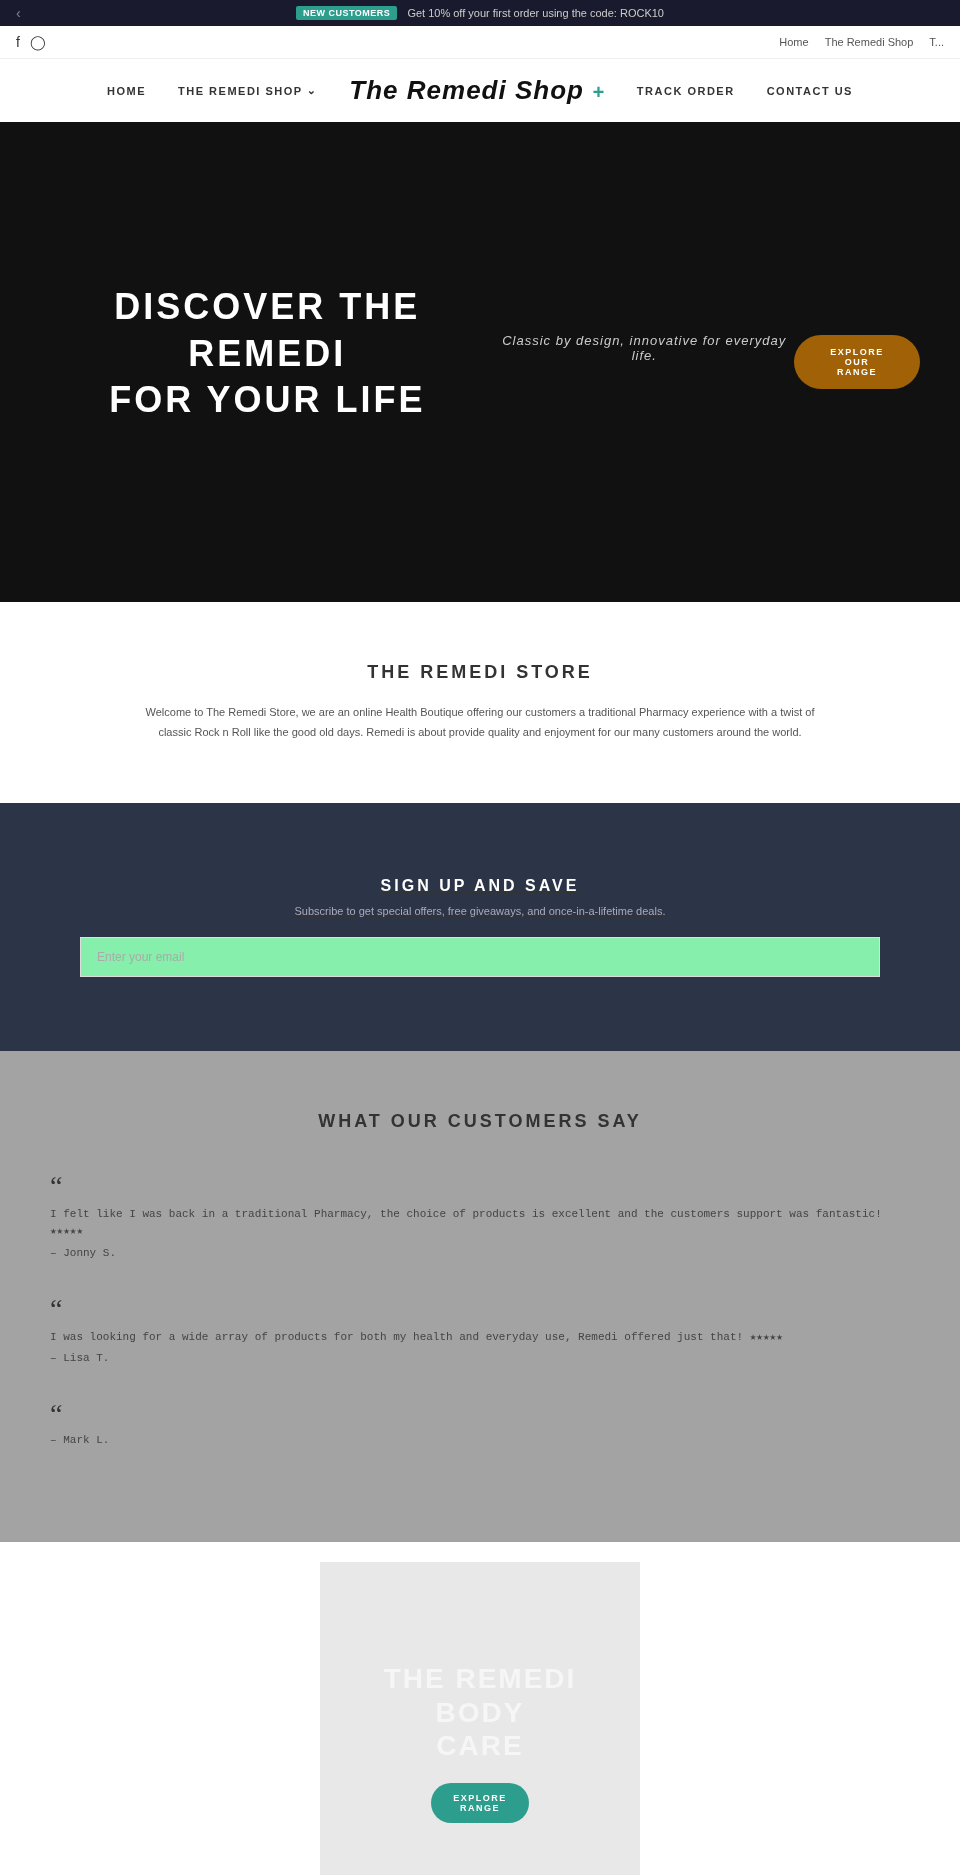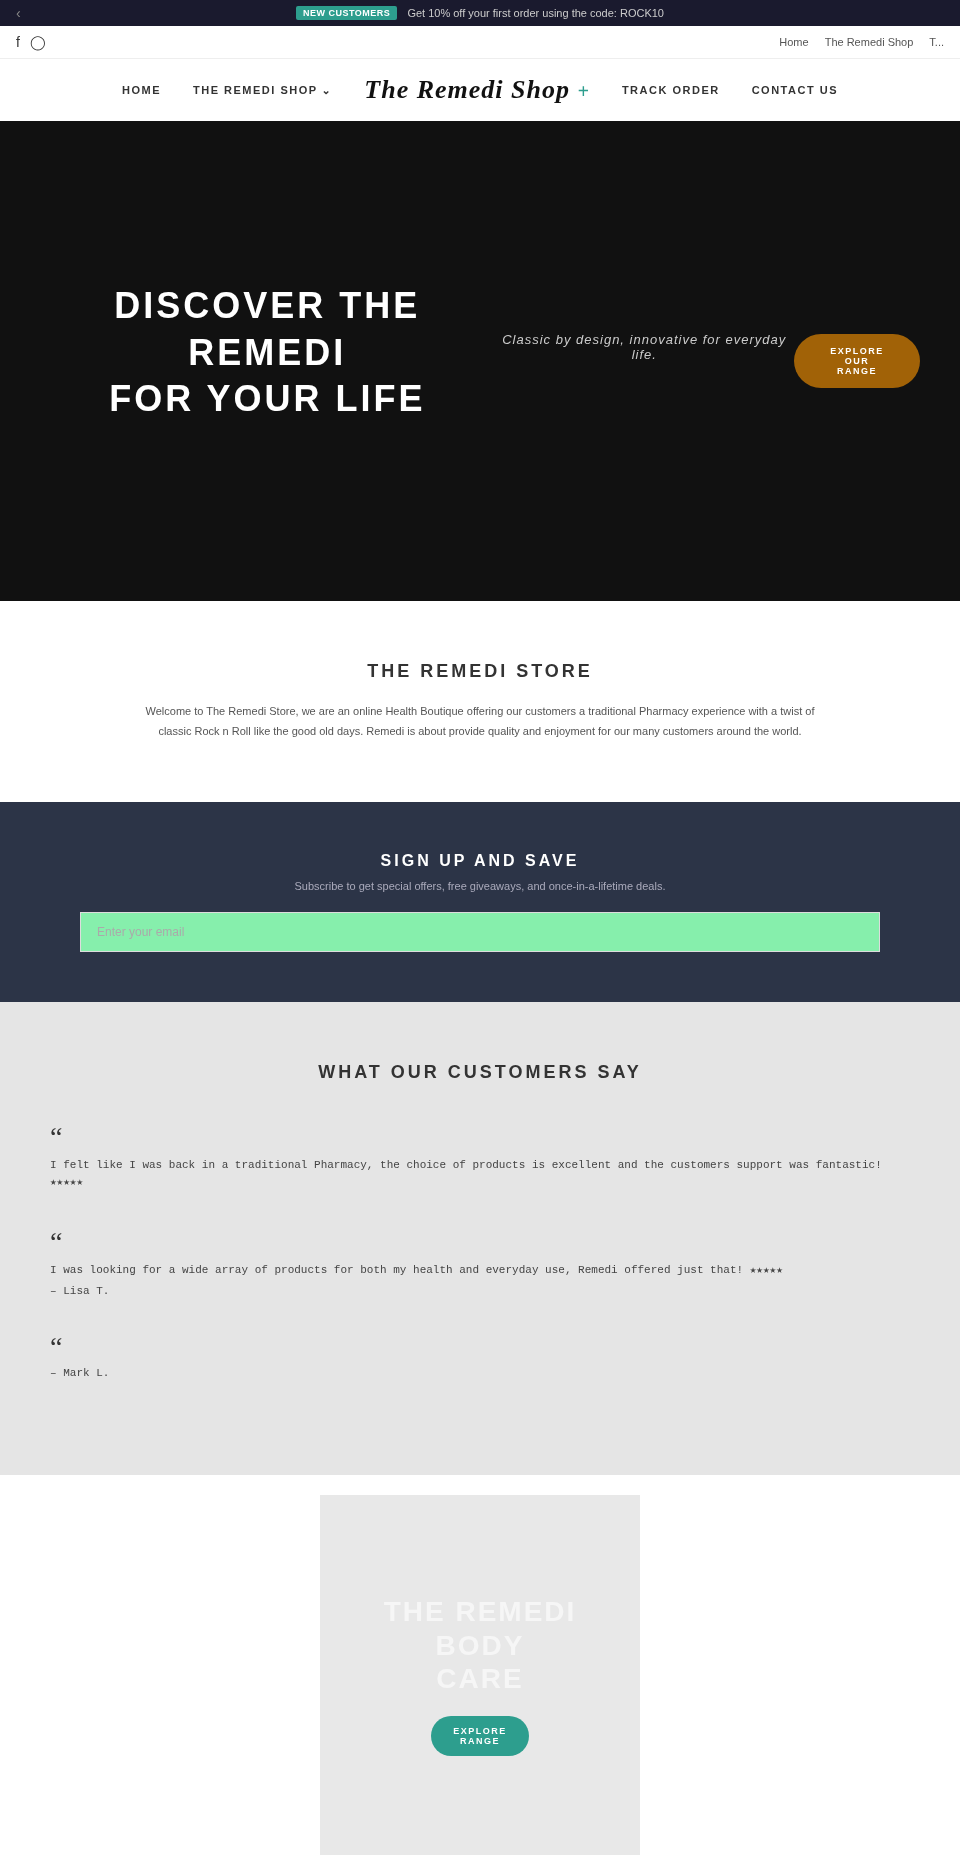--- a/index.html
+++ b/index.html
@@ -60,21 +60,21 @@
     .nav-link {
       font-size: 11px;
       font-weight: bold;
       letter-spacing: 1.5px;
       color: #333;
       cursor: pointer;
       text-transform: uppercase;
     }
     .nav-link.dropdown { display: flex; align-items: center; gap: 4px; }
     .logo-text {
-      font-family: Liberation Serif, serif;
+      font-family: Liberation Sans, sans-serif;
       font-size: 26px;
       font-style: italic;
       font-weight: bold;
       color: #111;
       letter-spacing: 1px;
     }
     .logo-plus { font-size: 20px; color: #2d9e8e; }
 
     
     .hero {
@@ -133,22 +133,23 @@
       font-size: 11px;
       line-height: 1.8;
       color: #555;
       max-width: 680px;
       margin: 0 auto;
     }
 
     
     .signup-section {
       background: #2c3447;
-      padding: 50px 80px;
-      text-align: center;
+      padding: 74px 80px;
+      text-align: center;
+      text-decoration: underline;
     }
     .signup-section h2 {
       font-size: 16px;
       letter-spacing: 3px;
       font-weight: bold;
       text-transform: uppercase;
       color: #fff;
       margin-bottom: 10px;
     }
     .signup-section p {
@@ -163,21 +164,21 @@
       border: 1px solid #ddd;
       background: #86efac;
       color: #333;
       outline: none;
     }
     .email-input::placeholder { color: #aaa; }
 
     
     .testimonials-section {
       padding: 60px 40px;
-      background: #e5e5e5;
+      background: #a3a3a3;
     }
     .testimonials-section h2 {
       font-size: 18px;
       letter-spacing: 3px;
       font-weight: bold;
       text-transform: uppercase;
       color: #333;
       text-align: center;
       margin-bottom: 40px;
     }
@@ -298,20 +299,21 @@
   <p>Subscribe to get special offers, free giveaways, and once-in-a-lifetime deals.</p>
   <input class="email-input" type="email" placeholder="Enter your email" style="">
 </section>
 
 <section class="testimonials-section">
   <h2>WHAT OUR CUSTOMERS SAY</h2>
 
   <div class="testimonial">
     <div class="quote-mark">“</div>
     <div class="testimonial-text">I felt like I was back in a traditional Pharmacy, the choice of products is excellent and the customers support was fantastic! ★★★★★</div>
+    <div class="testimonial-author">– Jonny S.</div>
   </div>
 
   <div class="testimonial">
     <div class="quote-mark">“</div>
     <div class="testimonial-text">I was looking for a wide array of products for both my health and everyday use, Remedi offered just that! ★★★★★</div>
     <div class="testimonial-author">– Lisa T.</div>
   </div>
 
   <div class="testimonial">
     <div class="quote-mark">“</div>

